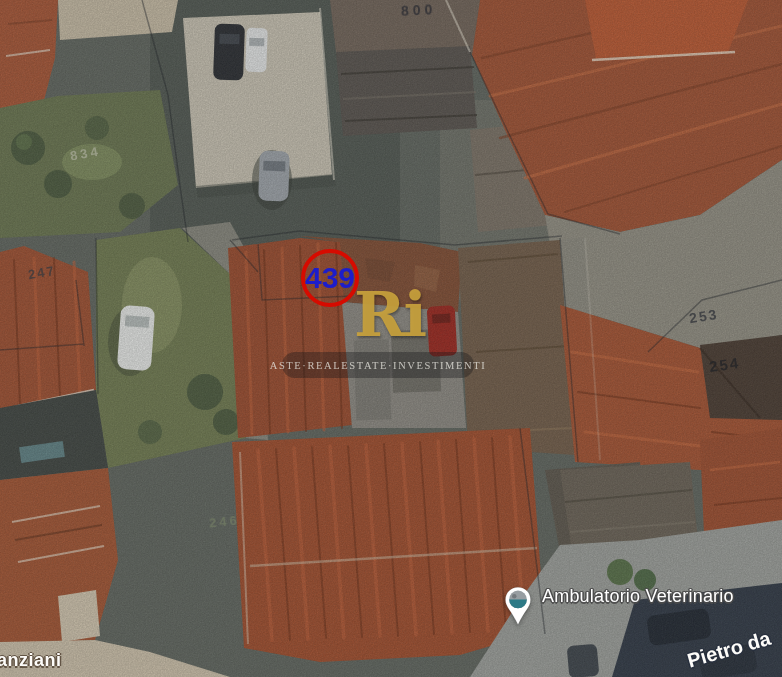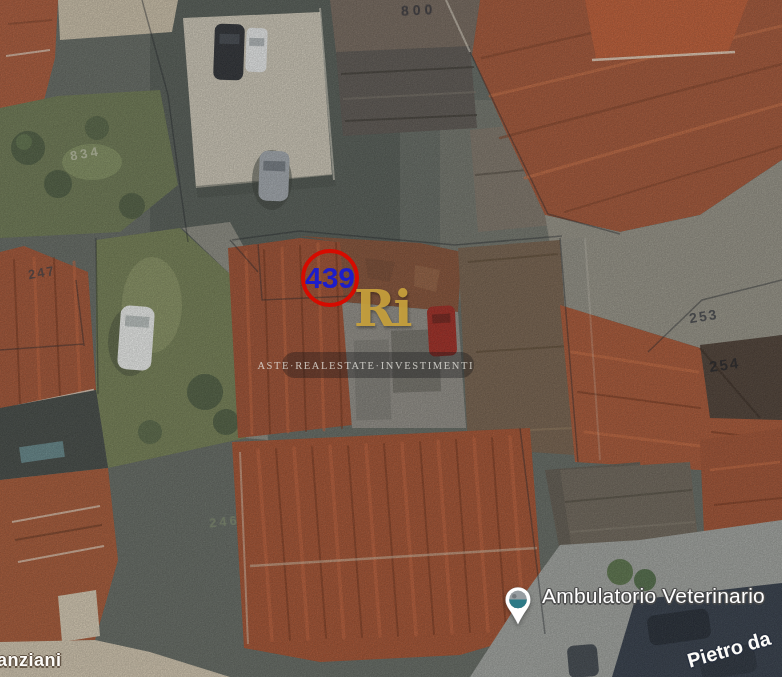--- a/index.html
+++ b/index.html
@@ -29,38 +29,38 @@
     display:flex;align-items:center;justify-content:center;box-sizing:border-box;
   }
   .marker span{
     font-size:30px;font-weight:800;color:#1d1dca;letter-spacing:0px;
     font-family:"Liberation Sans",sans-serif;
   }
 
   
   .wm-logo{
     position:absolute;left:354px;top:284px;
-    font-family:"DejaVu Serif",serif;font-weight:700;font-size:50px;line-height:1;
+    font-family:"DejaVu Serif",serif;font-weight:700;font-size:62px;line-height:1;
     color:rgba(201,162,60,.92);text-shadow:1px 2px 3px rgba(0,0,0,.35);
     letter-spacing:-2px;
   }
   .wm-band{
     position:absolute;left:282px;top:352px;width:192px;height:26px;
-    background:rgba(22,22,26,.36);display:flex;align-items:center;justify-content:flex-end;border-radius:13px;
+    background:rgba(22,22,26,.36);display:flex;align-items:center;justify-content:center;border-radius:13px;
   }
   .wm-band span{
     font-family:"Liberation Serif",serif;font-size:10.5px;letter-spacing:1.6px;
     color:rgba(230,228,222,.78);white-space:nowrap;
   }
 
   
   .poi{position:absolute;left:504px;top:585px;display:flex;align-items:flex-start;}
   .poi .pin{width:28px;height:42px;flex:0 0 auto;filter:drop-shadow(0 2px 2px rgba(0,0,0,.35));}
   .poi-label{
-    margin:1px 0 0 10px;font-size:21px;line-height:20px;color:#fff;letter-spacing:.2px;
+    margin:1px 0 0 10px;font-size:18px;line-height:20px;color:#fff;letter-spacing:.2px;
     text-shadow:
       -1.5px 0 0 rgba(75,75,75,.85), 1.5px 0 0 rgba(75,75,75,.85),
       0 -1.5px 0 rgba(75,75,75,.85), 0 1.5px 0 rgba(75,75,75,.85),
       -1px -1px 0 rgba(75,75,75,.7), 1px 1px 0 rgba(75,75,75,.7),
       1px -1px 0 rgba(75,75,75,.7), -1px 1px 0 rgba(75,75,75,.7);
   }
 
   
   .street{
     position:absolute;color:#fdfcf9;font-weight:700;white-space:nowrap;

